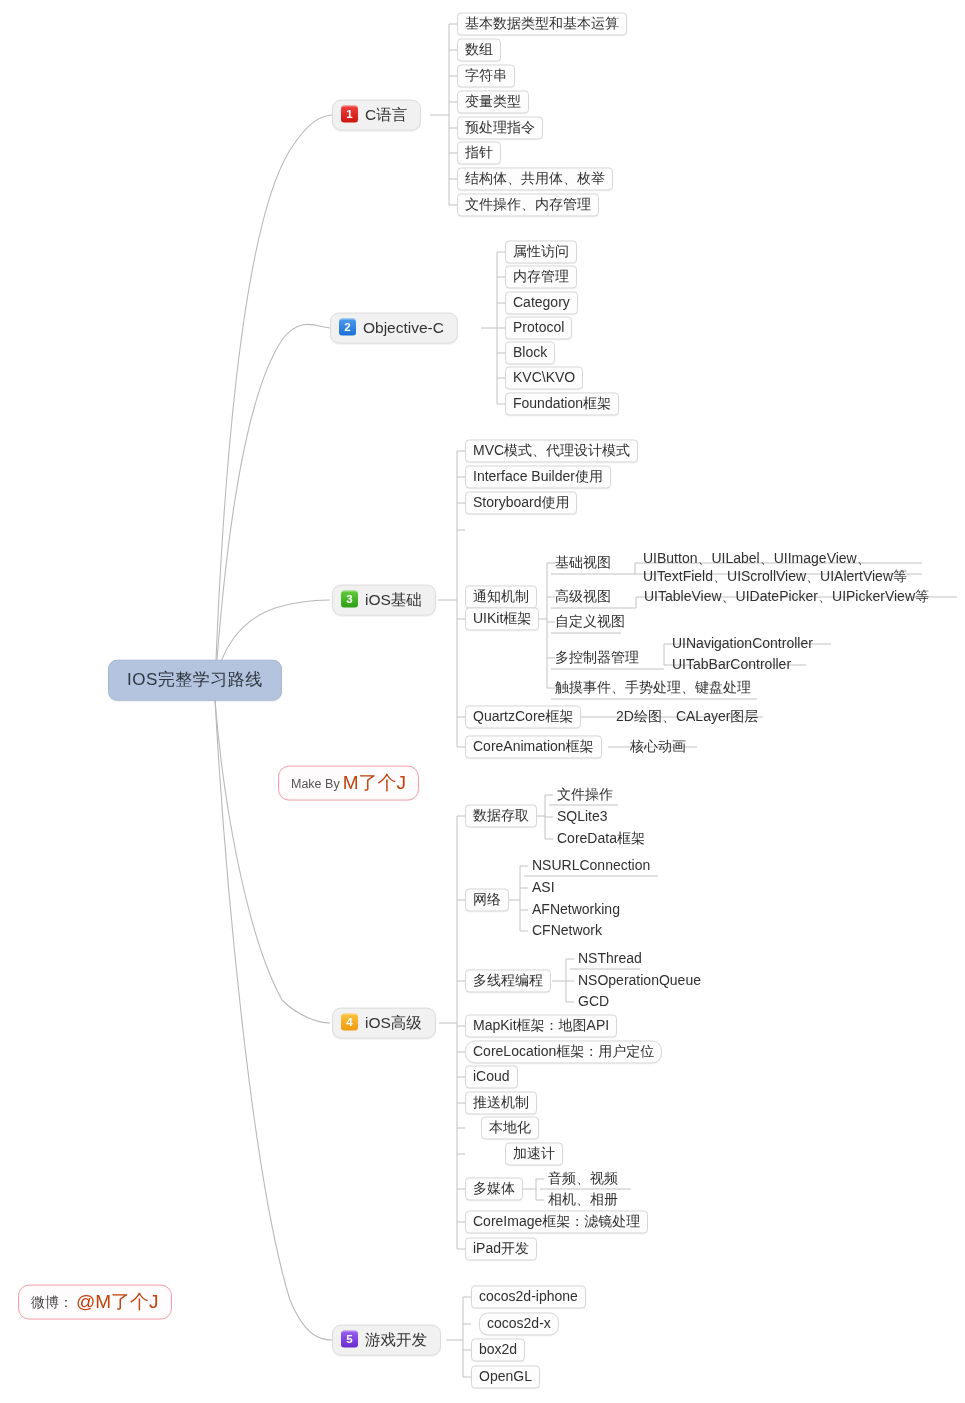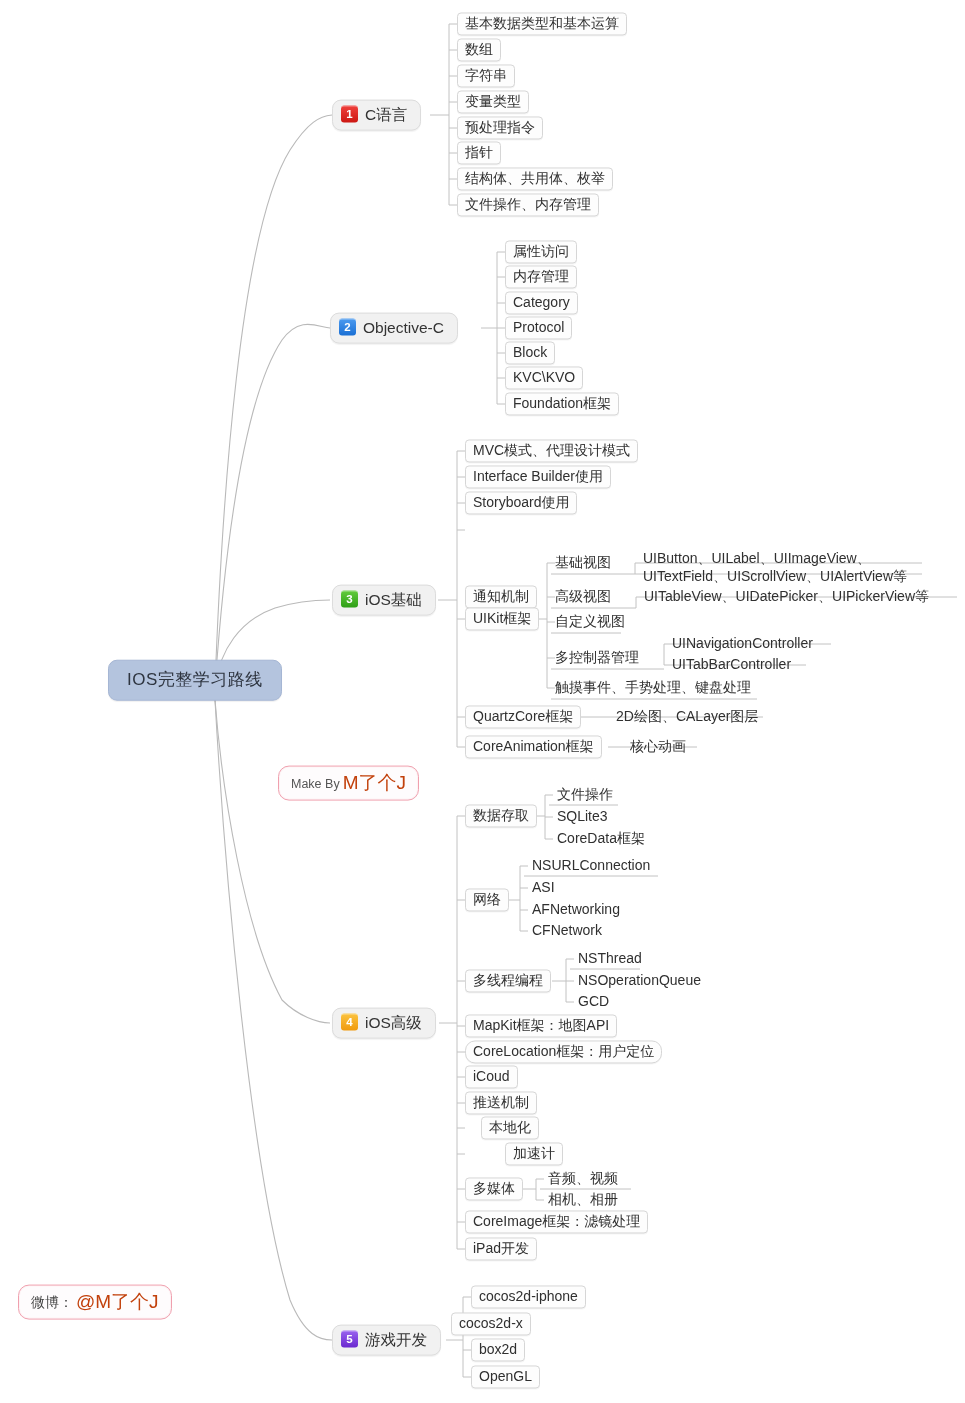--- a/index.html
+++ b/index.html
@@ -340,21 +340,21 @@
   <div class="node plain" style="left:544px; top:1200px; transform:translateY(-50%);">相机、相册</div>
 
   <div class="node leaf" style="left:465px; top:1222px; transform:translateY(-50%);">CoreImage框架：滤镜处理</div>
   <div class="node leaf" style="left:465px; top:1249px; transform:translateY(-50%);">iPad开发</div>
 
   <div class="node branch" style="left:332px; top:1340px; transform:translateY(-50%);">
     <span class="badge b5">5</span>
     <span>游戏开发</span>
   </div>
   <div class="node leaf" style="left:471px; top:1297px; transform:translateY(-50%);">cocos2d-iphone</div>
-  <div class="node leaf" style="left:451px; top:1324px; transform:translateY(-50%);">cocos2d-x</div>
+  <div class="node leaf" style="left:479px; top:1324px; transform:translateY(-50%);border-radius:9px;">cocos2d-x</div>
   <div class="node leaf" style="left:471px; top:1350px; transform:translateY(-50%);">box2d</div>
   <div class="node leaf" style="left:471px; top:1377px; transform:translateY(-50%);">OpenGL</div>
 
   <div class="node stamp" style="left:278px; top:783px; transform:translateY(-50%);">
     <span class="mk">Make By</span><span class="hl">M了个J</span>
   </div>
 
   <div class="node stamp" style="left:18px; top:1302px; transform:translateY(-50%);">
     <span>微博：</span><span class="hl">@M了个J</span>
   </div>

